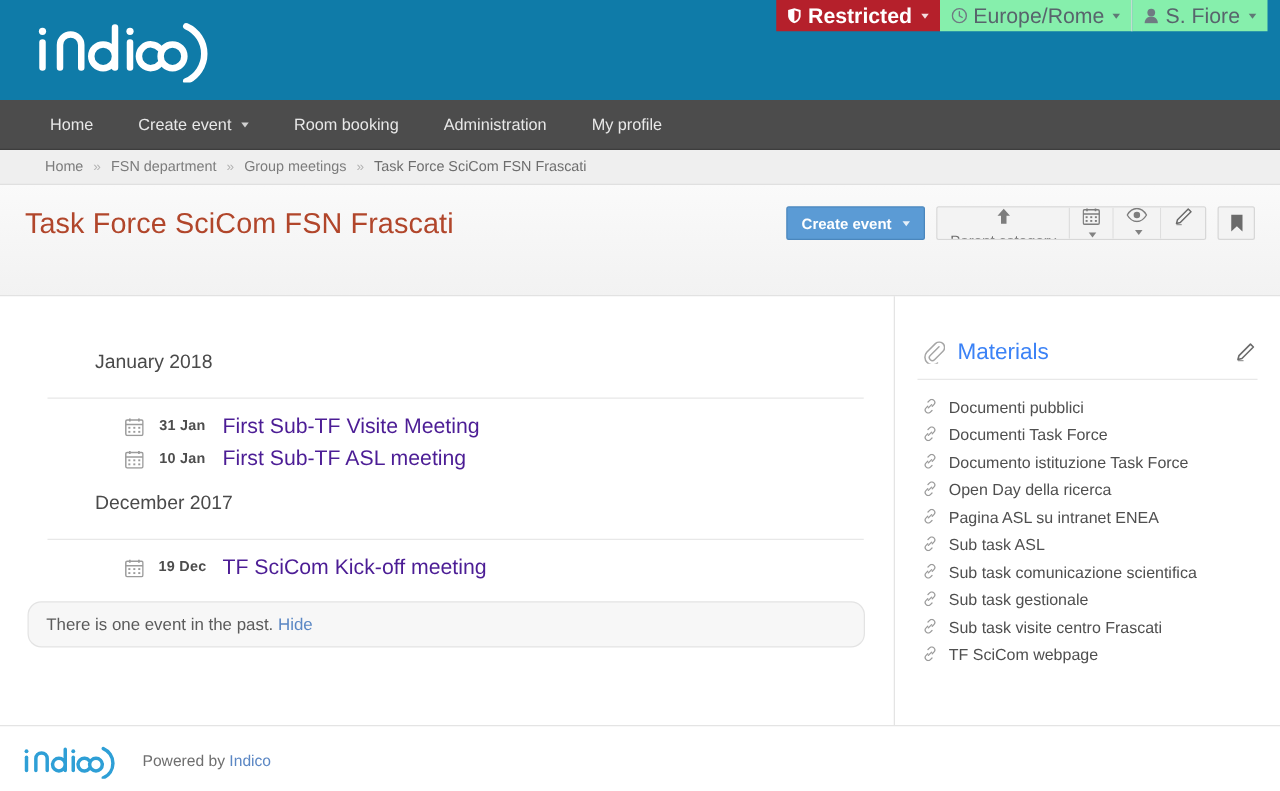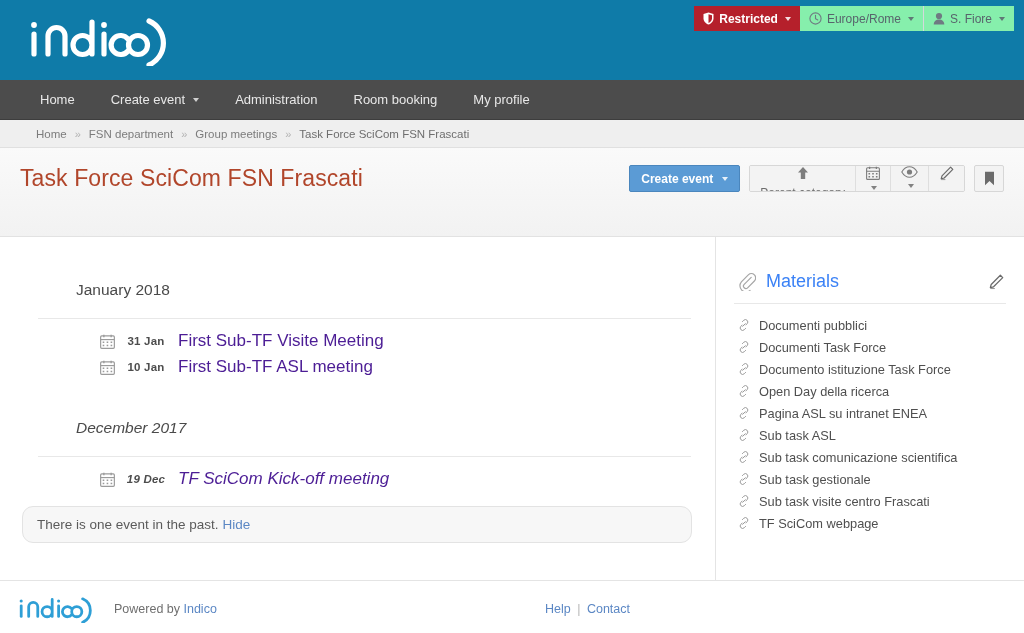--- a/index.html
+++ b/index.html
@@ -21,26 +21,26 @@
   }
   .logo-wrap {
     position: absolute;
     left: 28px;
     top: 14px;
   }
   .logo-svg { display: block; }
 
   .topbar {
     position: absolute;
-    top: 6px;
+    top: 0;
     right: 10px;
     display: flex;
     align-items: stretch;
     height: 25px;
-    font-size: 12px;
+    font-size: 17px;
   }
   .top-btn {
     display: flex;
     align-items: center;
     gap: 5px;
     padding: 0 9px;
     background: #86efac;
     color: #58646c;
     border-right: 1px solid #d4d9dc;
     cursor: pointer;
@@ -190,21 +190,21 @@
   }
 
   .month-head {
     font-size: 15.5px;
     color: #4a4a4a;
     font-weight: normal;
     padding: 0 0 19px 38px;
     border-bottom: 1px solid #e8e8e8;
     margin-bottom: 9px;
   }
-  .month-block + .month-block { margin-top: 39px; font-style: italic; }
+  .month-block + .month-block { margin-top: 14px; }
 
   .ev-row {
     display: flex;
     align-items: center;
     padding: 3px 0 3px 62px;
     gap: 0;
   }
   .ev-ico { width: 26px; flex: none; line-height: 0; }
   .ev-date {
     font-size: 11.5px;
@@ -349,24 +349,24 @@
 
 <div class="nav">
   <div class="nav-item">
     <span>Home</span>
   </div>
   <div class="nav-item">
     <span>Create event</span>
     <span class="caret-d"></span>
   </div>
   <div class="nav-item">
+    <span>Room booking</span>
+  </div>
+  <div class="nav-item">
     <span>Administration</span>
-  </div>
-  <div class="nav-item">
-    <span>Room booking</span>
   </div>
   <div class="nav-item">
     <span>My profile</span>
   </div>
 </div>
 
 <div class="crumbs">
   <span class="crumb">Home</span>
   <span class="crumb-sep">»</span>
   <span class="crumb">FSN department</span>
@@ -628,18 +628,13 @@
       </g>
       <circle cx="6" cy="11" r="2.9" fill="#2e9fd6"></circle>
       <circle cx="76" cy="11" r="2.9" fill="#2e9fd6"></circle>
     </svg>
   </span>
 
   <span class="foot-txt">
     <span>Powered by </span><a>Indico</a>
   </span>
 
-  <span class="foot-right">
-    <a>Help</a>
-    <span class="foot-sep">|</span>
-    <a>Contact</a>
-  </span>
 </div>
 
 </body></html>

